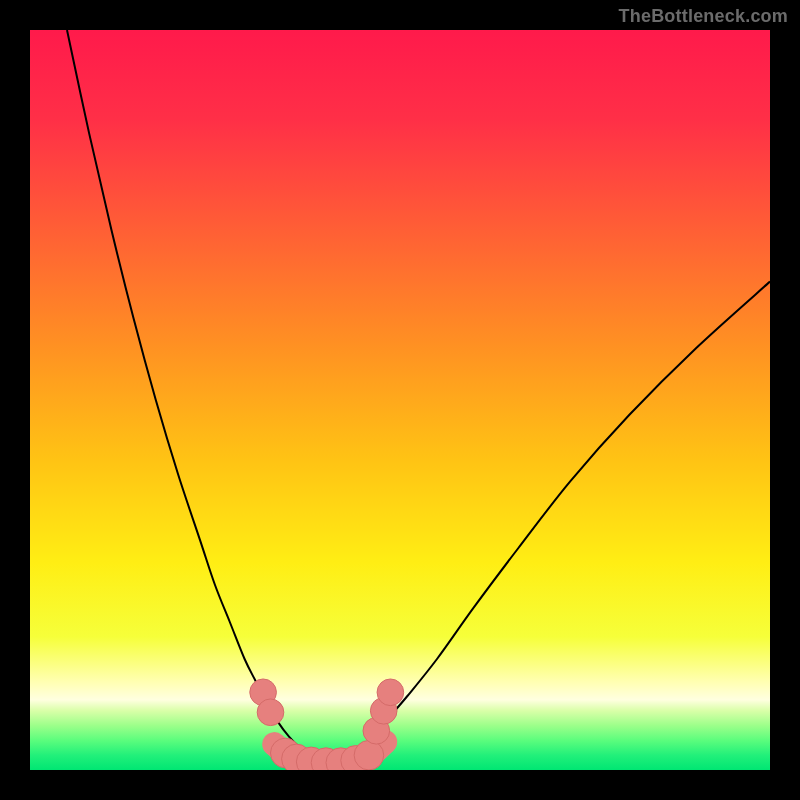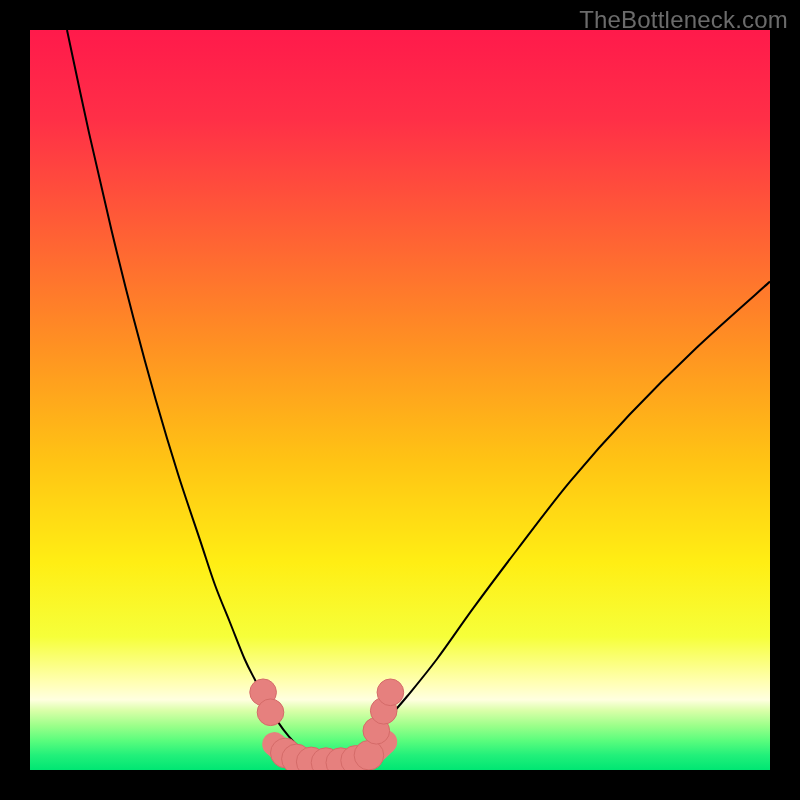--- a/index.html
+++ b/index.html
@@ -25,22 +25,22 @@
     overflow: hidden;
   }
   .gradient {
     position: absolute;
     inset: 0;
   }
   .watermark {
     position: absolute;
     top: 6px;
     right: 12px;
-    font-size: 24px;
-    font-weight: 400;
+    font-size: 18px;
+    font-weight: 700;
     color: #6b6b6b;
     letter-spacing: 0.2px;
   }
   svg.curves {
     position: absolute;
     inset: 0;
   }
 </style>
 </head>
 <body>

